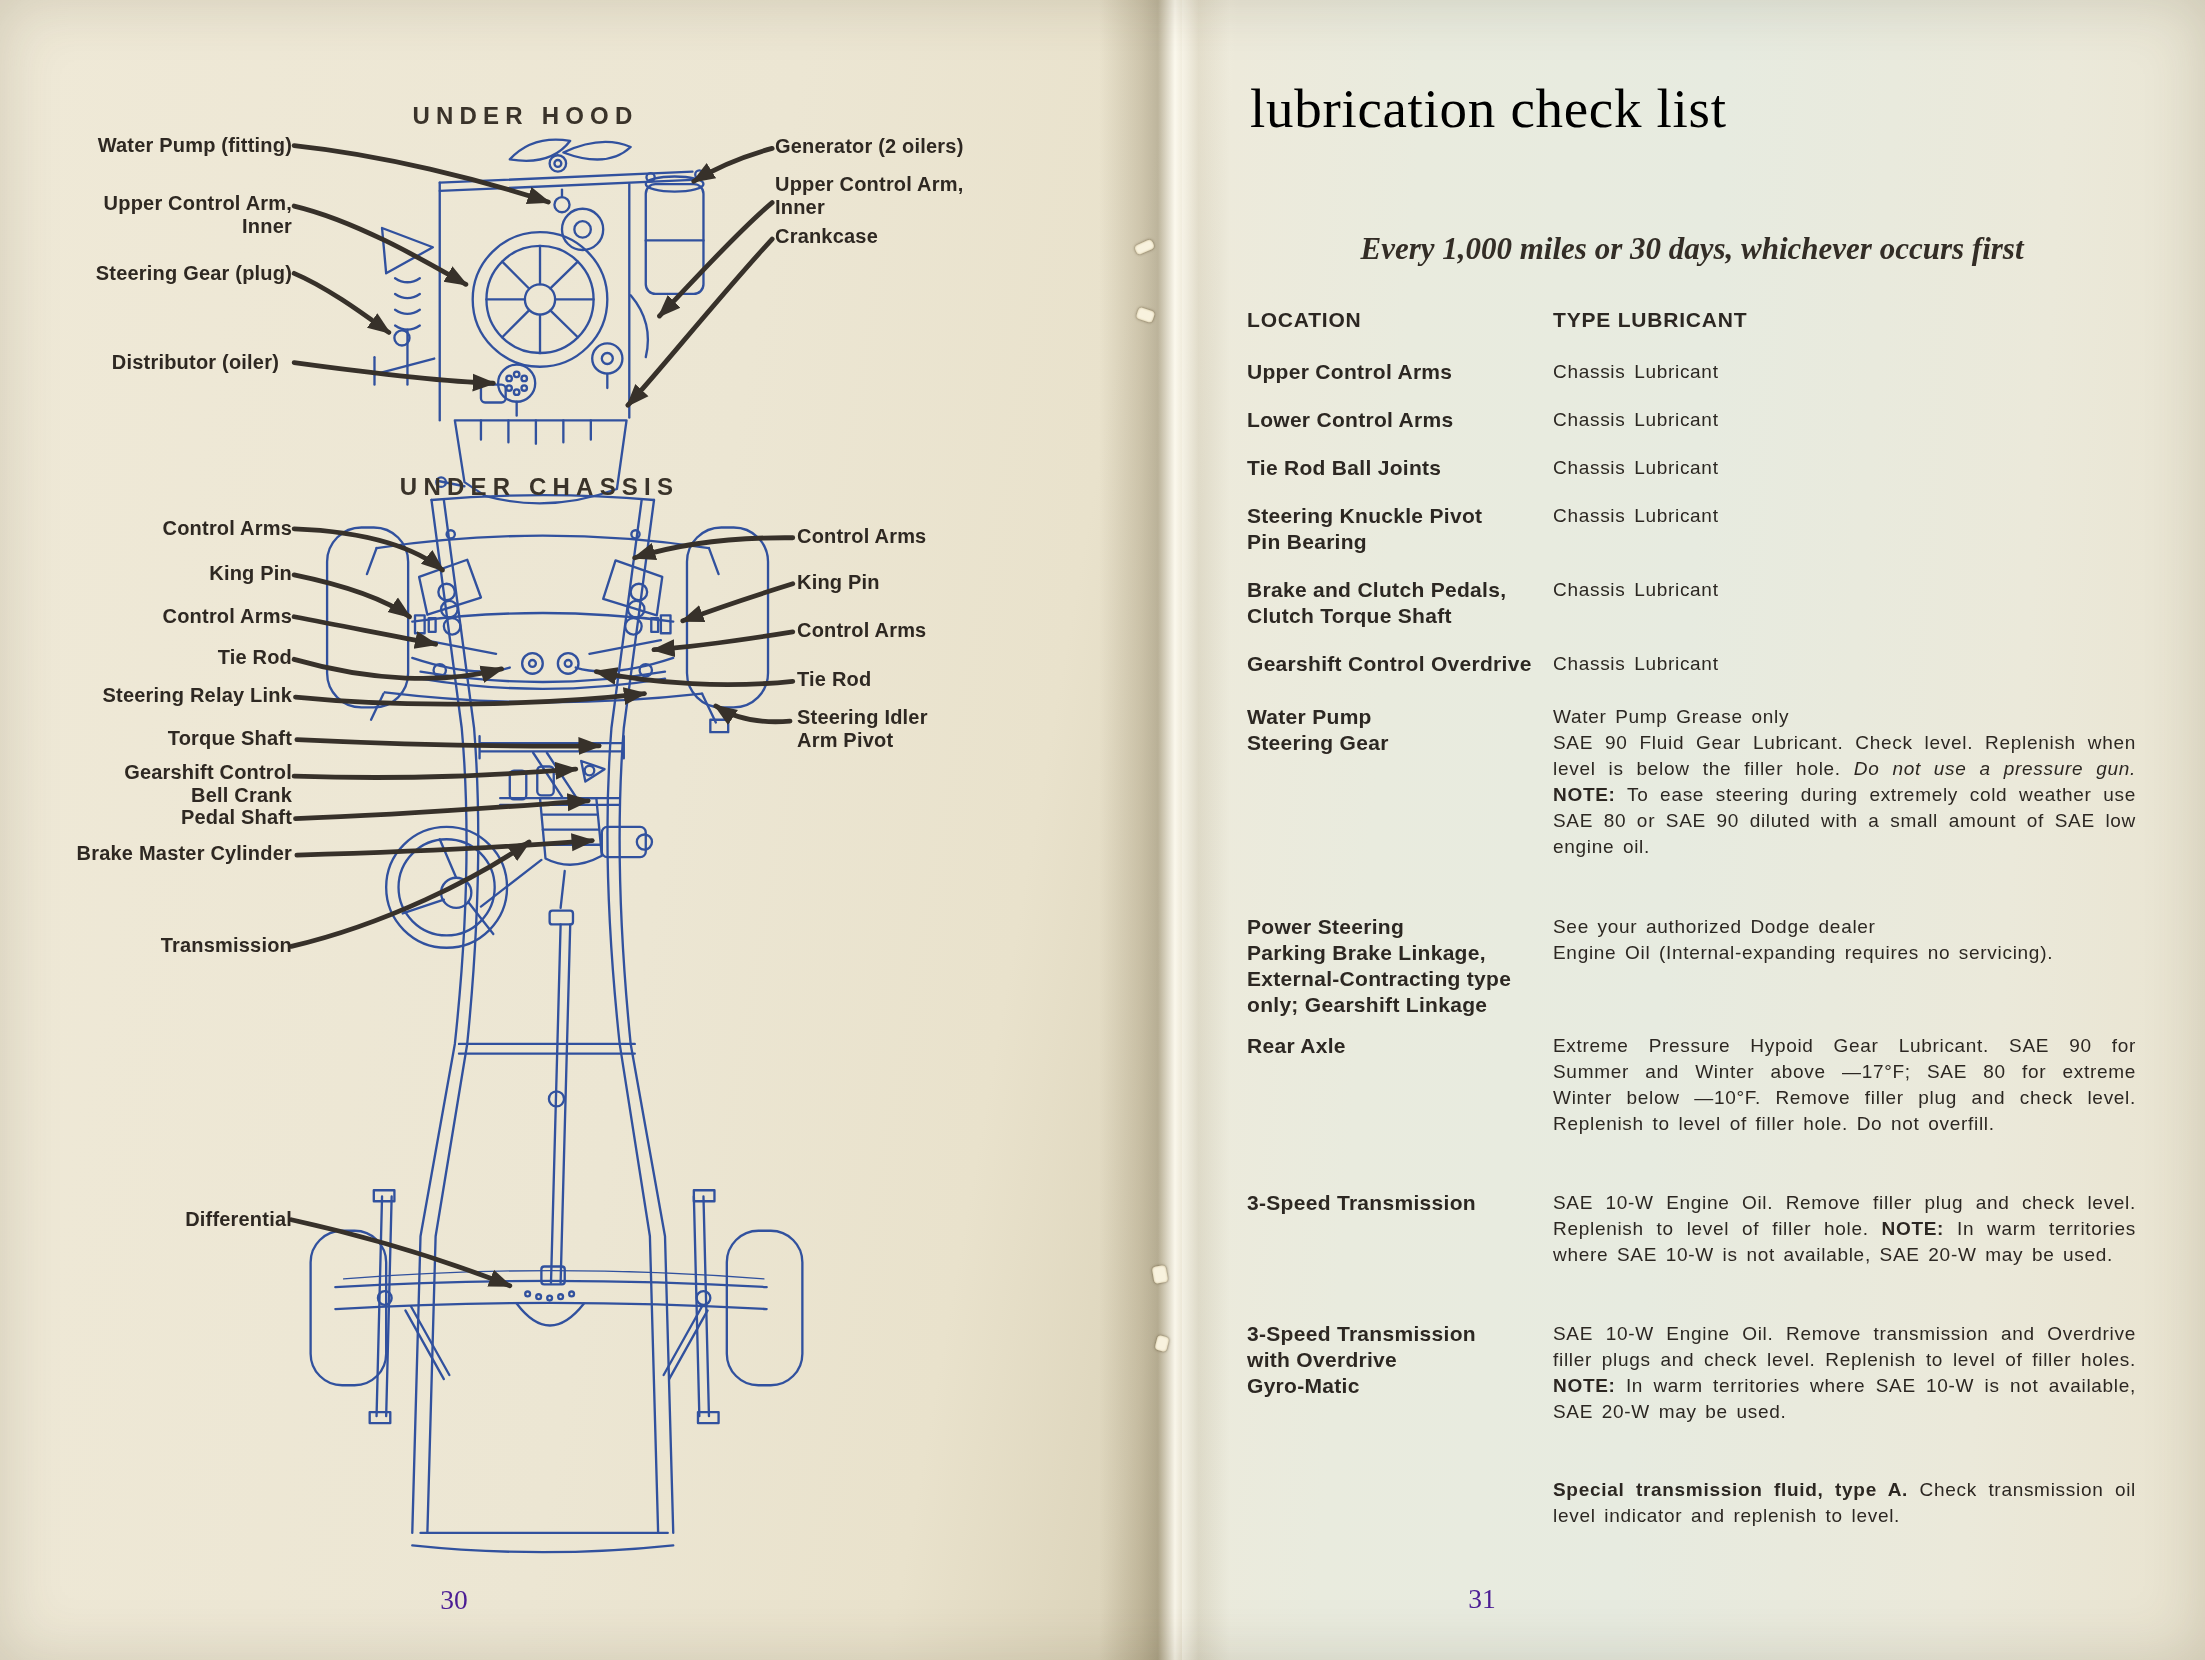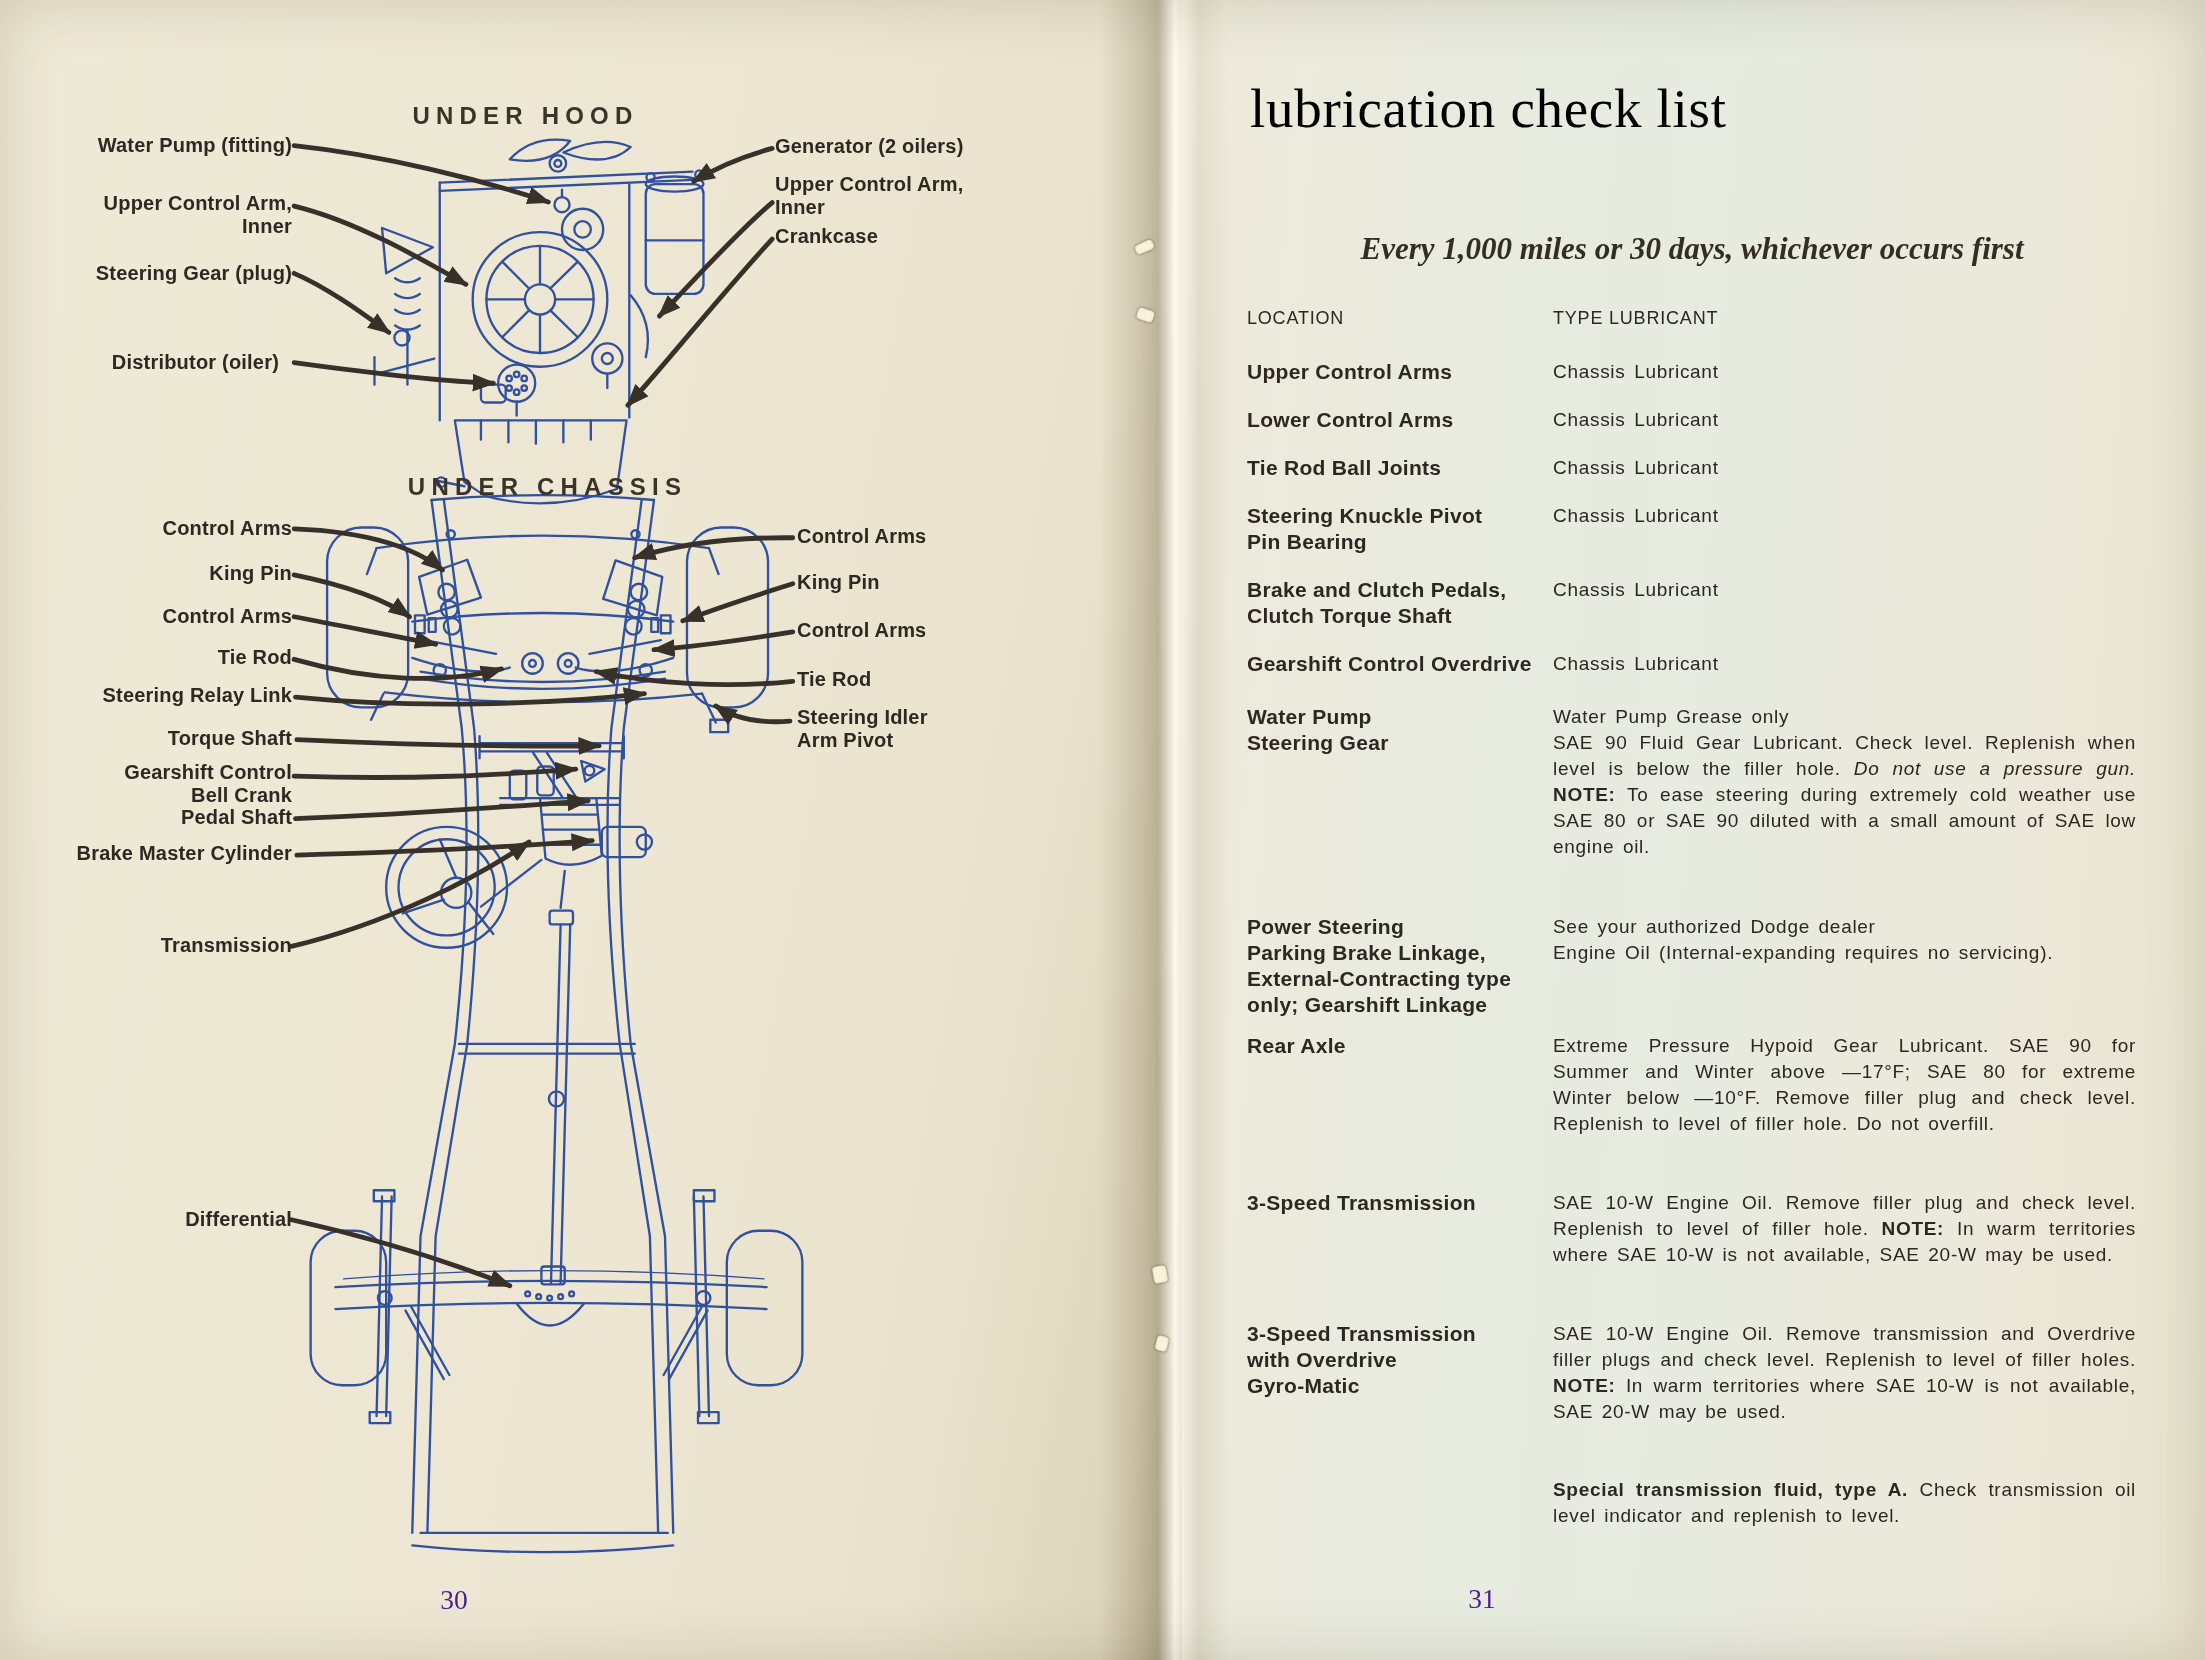--- a/index.html
+++ b/index.html
@@ -22,21 +22,21 @@
   
   .lbl{position:absolute;font-size:20px;font-weight:600;line-height:23px;letter-spacing:0.2px;
        white-space:pre-line;color:#2e2822;}
   .lbl.ra{text-align:right;}
   .dtitle{position:absolute;font-size:24px;font-weight:700;letter-spacing:6.2px;text-align:center;color:#3a332a;}
   
   .rp-title{position:absolute;left:1250px;top:77px;width:824px;
     font-family:"Liberation Serif",serif;font-size:55px;font-weight:400;color:#000000;letter-spacing:0.7px;}
   .rp-subtitle{position:absolute;left:1247px;top:231px;width:890px;text-align:center;
     font-family:"Liberation Serif",serif;font-style:italic;font-weight:600;font-size:31px;color:#332d26;}
-  .col-head{position:absolute;font-size:18px;font-weight:400;letter-spacing:0.8px;}
+  .col-head{position:absolute;font-size:21px;font-weight:700;letter-spacing:0.8px;}
   .trow{position:absolute;left:1247px;width:890px;}
   .tloc{position:absolute;left:0;top:0;width:306px;font-size:21px;font-weight:700;
         line-height:26px;letter-spacing:0.3px;white-space:pre-line;}
   .tval{position:absolute;left:306px;top:0;width:583px;font-size:19px;font-weight:400;
         line-height:26px;letter-spacing:0.7px;word-spacing:2.7px;white-space:pre-line;
         text-align:justify;}
   .tval .b{font-weight:700;}
   .tval .i{font-style:italic;}
   .pagenum{position:absolute;width:62px;text-align:center;
     font-family:"Liberation Serif",serif;font-size:27.5px;color:#4c1d95;}
@@ -216,21 +216,21 @@
 
       <path d="M1154,783 C1060,782 982,794 924,812" marker-end="url(#ah)"></path>
       <path d="M1154,850 C1090,870 1032,890 994,904" marker-end="url(#ah)"></path>
       <path d="M1154,920 C1080,932 1006,942 952,946" marker-end="url(#ah)"></path>
       <path d="M1154,992 C1060,1002 952,996 868,978" marker-end="url(#ah)"></path>
       <path d="M1150,1050 C1100,1054 1066,1044 1042,1028" marker-end="url(#ah)"></path>
     </g>
   </svg>
 
   <div class="dtitle" style="left:371px;top:102px;width:309px;">UNDER HOOD</div>
-  <div class="dtitle" style="left:393px;top:473px;width:309px;">UNDER CHASSIS</div>
+  <div class="dtitle" style="left:385px;top:473px;width:309px;">UNDER CHASSIS</div>
 
   <div class="lbl ra" style="left:45px;top:134px;width:247px;">Water Pump (fitting)</div>
   <div class="lbl ra" style="left:45px;top:192px;width:247px;">Upper Control Arm,
 Inner</div>
   <div class="lbl ra" style="left:45px;top:262px;width:247px;">Steering Gear (plug)</div>
   <div class="lbl ra" style="left:32px;top:351px;width:247px;">Distributor (oiler)</div>
 
   <div class="lbl" style="left:775px;top:135px;width:227px;">Generator (2 oilers)</div>
   <div class="lbl" style="left:775px;top:173px;width:227px;">Upper Control Arm,
 Inner</div>

